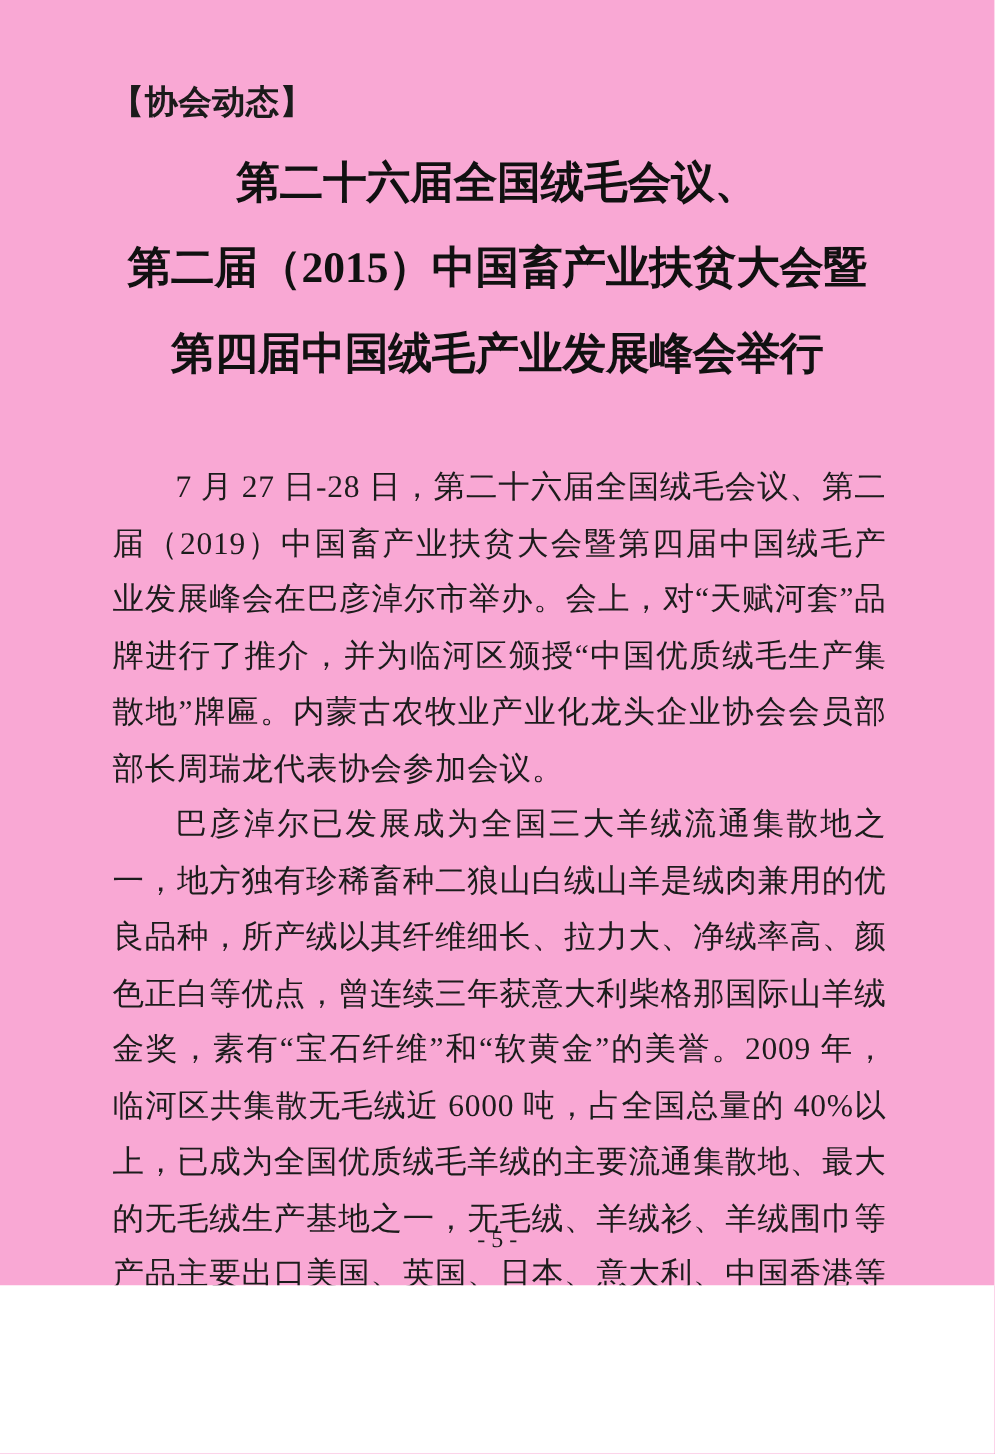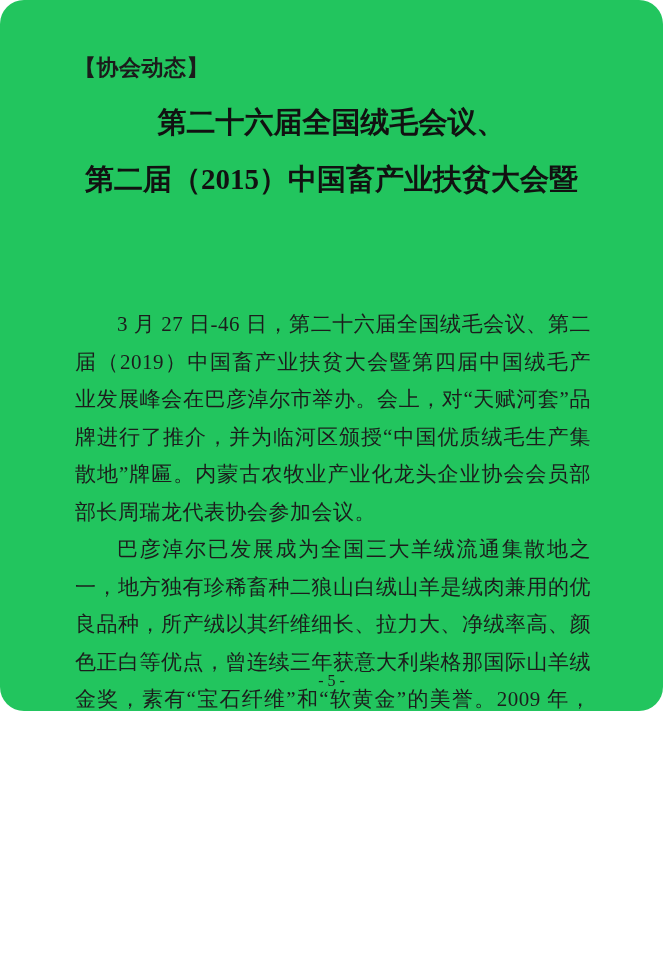--- a/index.html
+++ b/index.html
@@ -3,25 +3,24 @@
 <meta charset="utf-8">
 <style>
   html, body {
     margin: 0;
     padding: 0;
     background: #ffffff;
   }
   .page {
     position: relative;
     width: 663px;
-    height: 711px;
-    background: #22c55e;
+    height: 857px;
+    background: #f9a8d4;
     overflow: hidden;
     font-family: "Liberation Serif", serif;
-    border-radius: 24px;
   }
   .section-header {
     position: absolute;
     left: 74px;
     top: 53px;
     font-family: "Liberation Sans", sans-serif;
     font-weight: bold;
     font-size: 22px;
     letter-spacing: 0.5px;
     color: #1b1b1b;
@@ -73,23 +72,24 @@
 </head>
 <body>
 
 <div class="page">
 
   <div class="section-header">【协会动态】</div>
 
   <div class="title-block">
     <div class="title-line">第二十六届全国绒毛会议、</div>
     <div class="title-line">第二届（2015）中国畜产业扶贫大会暨</div>
+    <div class="title-line">第四届中国绒毛产业发展峰会举行</div>
   </div>
 
   <div class="body-block">
-    <p>3 月 27 日-46 日，第二十六届全国绒毛会议、第二届（2019）中国畜产业扶贫大会暨第四届中国绒毛产业发展峰会在巴彦淖尔市举办。会上，对“天赋河套”品牌进行了推介，并为临河区颁授“中国优质绒毛生产集散地”牌匾。内蒙古农牧业产业化龙头企业协会会员部部长周瑞龙代表协会参加会议。</p>
+    <p>7 月 27 日-28 日，第二十六届全国绒毛会议、第二届（2019）中国畜产业扶贫大会暨第四届中国绒毛产业发展峰会在巴彦淖尔市举办。会上，对“天赋河套”品牌进行了推介，并为临河区颁授“中国优质绒毛生产集散地”牌匾。内蒙古农牧业产业化龙头企业协会会员部部长周瑞龙代表协会参加会议。</p>
     <p>巴彦淖尔已发展成为全国三大羊绒流通集散地之一，地方独有珍稀畜种二狼山白绒山羊是绒肉兼用的优良品种，所产绒以其纤维细长、拉力大、净绒率高、颜色正白等优点，曾连续三年获意大利柴格那国际山羊绒金奖，素有“宝石纤维”和“软黄金”的美誉。2009 年，临河区共集散无毛绒近 6000 吨，占全国总量的 40%以上，已成为全国优质绒毛羊绒的主要流通集散地、最大的无毛绒生产基地之一，无毛绒、羊绒衫、羊绒围巾等产品主要出口美国、英国、日本、意大利、中国香港等国家和地区。</p>
     <p>全国绒毛会议和中国绒毛产业发展峰会是极具影响力</p>
   </div>
 
   <div class="page-number">- 5 -</div>
 
 </div>
 
 </body></html>

